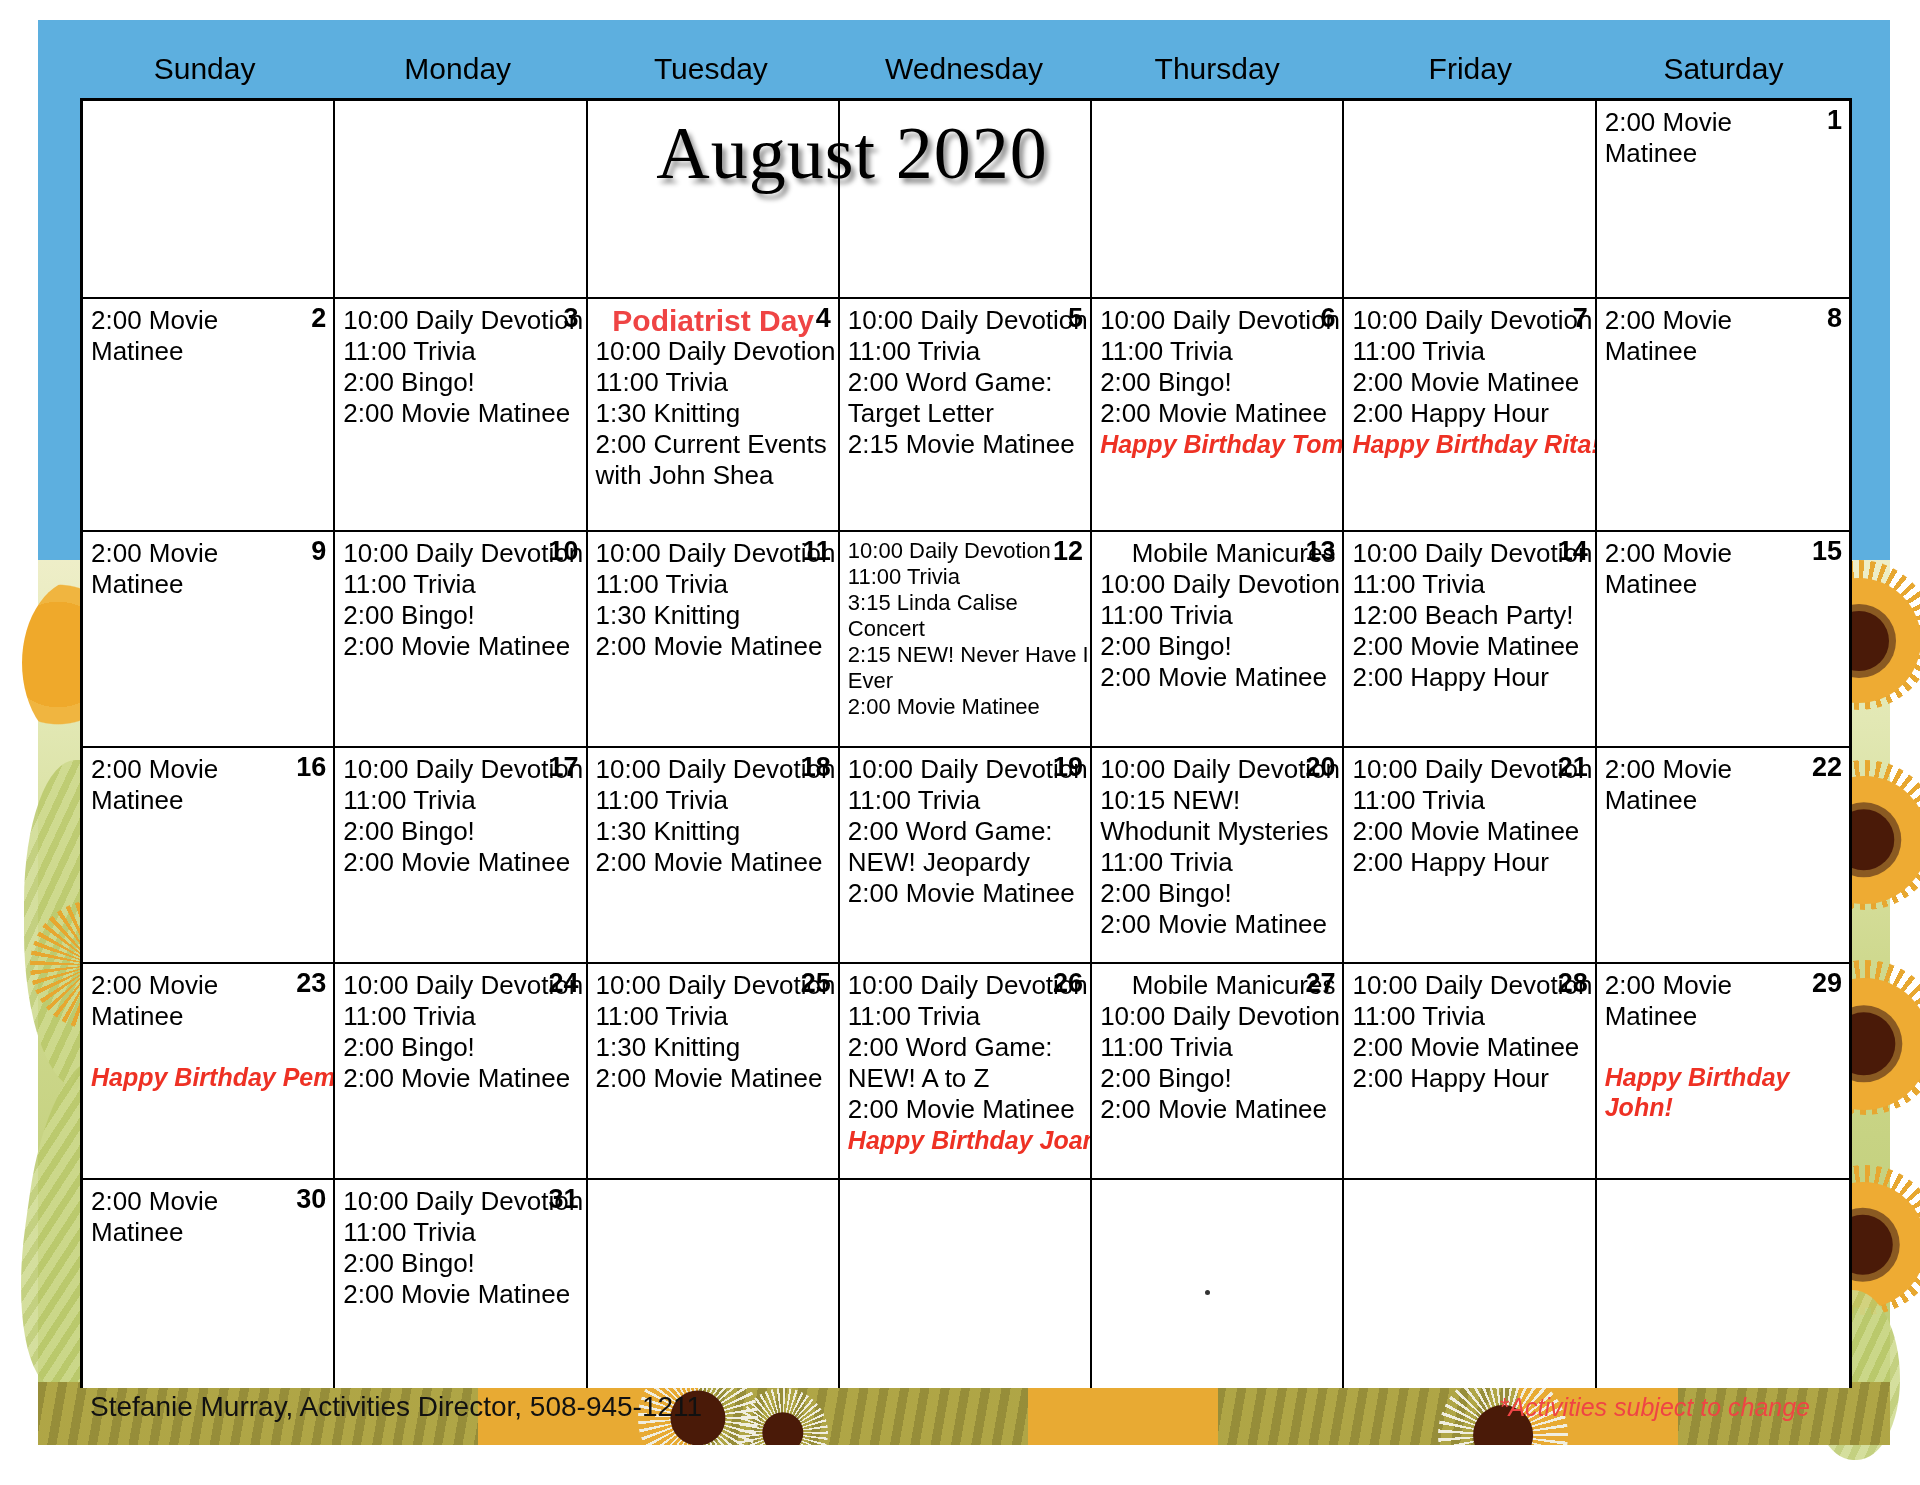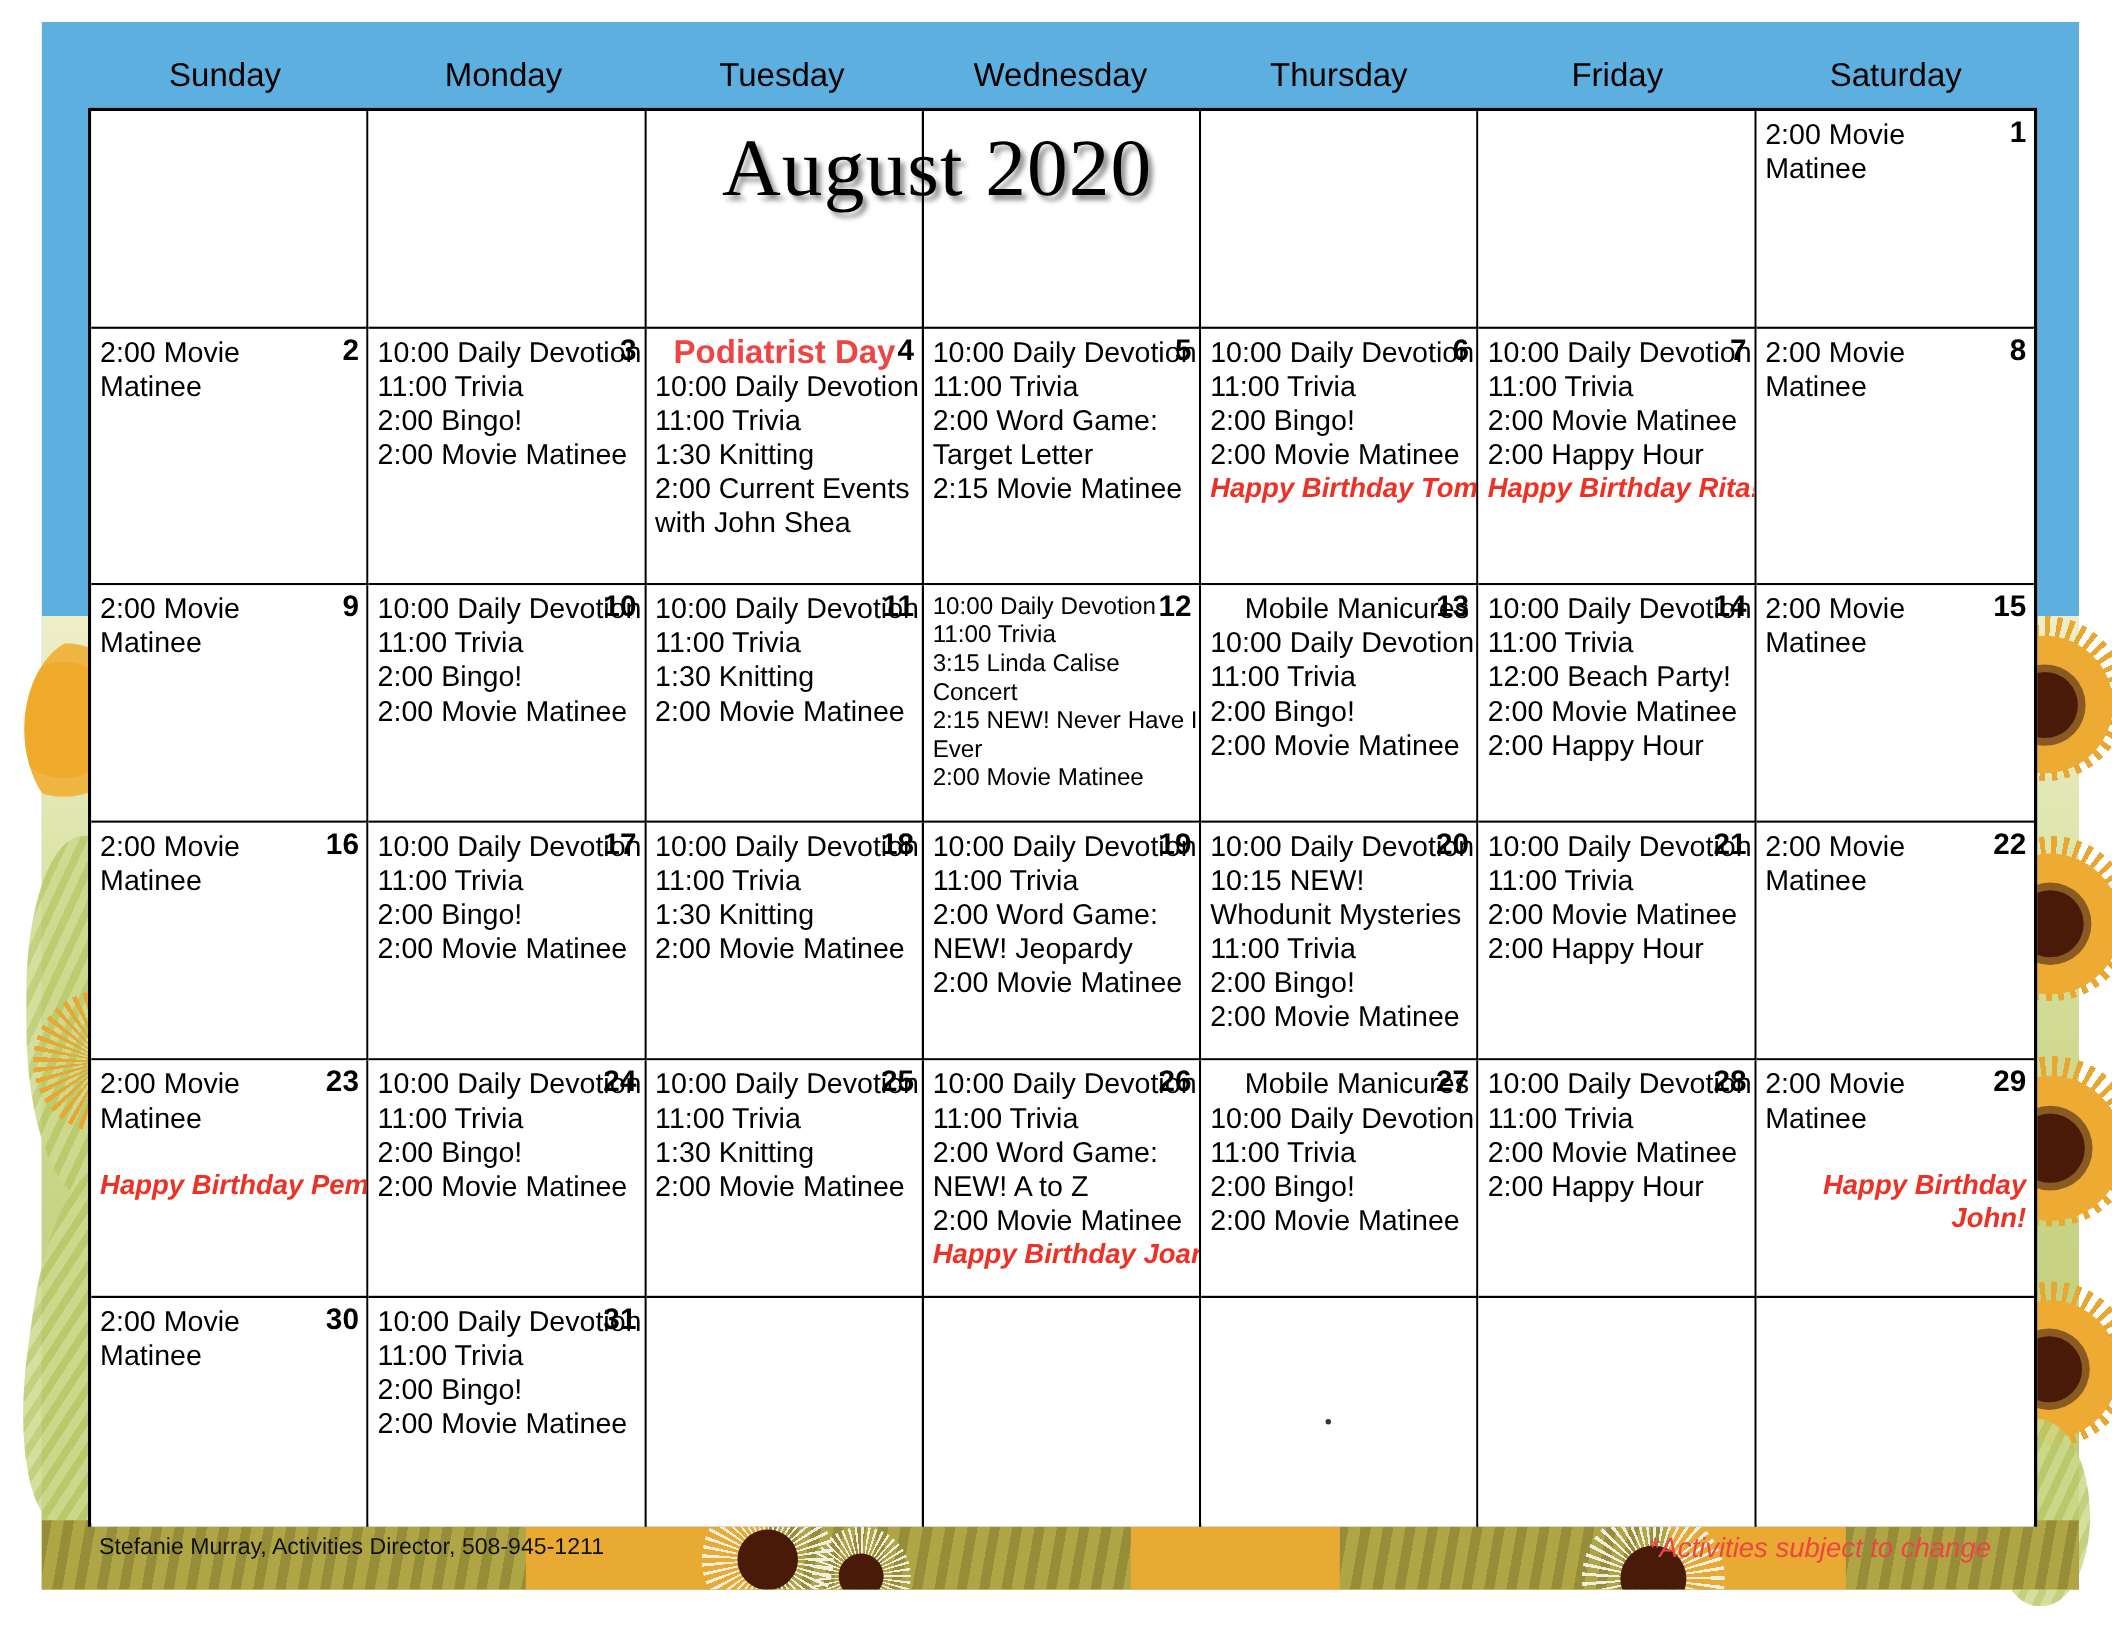--- a/index.html
+++ b/index.html
@@ -111,21 +111,21 @@
   .ev {
     font-size:26px; line-height:31px; color:#000; white-space:nowrap;
   }
   .ev.small { font-size:22px; line-height:26px; }
   .ev.center { text-align:right; }
   .ev.blue { color:#ef4444; font-weight:bold; text-align:center; font-size:30px; }
   .ev.bday {
     color:#ee3124; font-weight:bold; font-style:italic;
     font-size:25px; line-height:30px;
   }
-  .ev.bday.center { text-align:right; }
+  .ev.bday.center { text-align:left; }
   .spacer { height:30px; }
 
   
   .banner {
     position:absolute; left:82px; top:100px; width:1540px; height:196px;
     z-index:8;
     display:flex; flex-direction:column; align-items:center; justify-content:flex-start;
     pointer-events:none;
     background:transparent;
   }
@@ -143,21 +143,21 @@
     color:#000;
     font-variant:small-caps;
     text-shadow:2px 2px 3px rgba(0,0,0,.35);
     margin-top:14px;
     letter-spacing:.5px;
   }
 
   
   .footer-left {
     position:absolute; left:90px; top:1390px;
-    font-size:21px; line-height:34px; color:#111; z-index:9;
+    font-size:28px; line-height:34px; color:#111; z-index:9;
   }
   .footer-right {
     position:absolute; right:110px; top:1390px;
     font-size:25px; line-height:34px; color:#ef4444; font-style:italic; z-index:9;
   }
   .dot-mark {
     position:absolute; left:1205px; top:1290px; width:5px; height:5px;
     background:#333; border-radius:50%; z-index:7;
   }
 </style>

